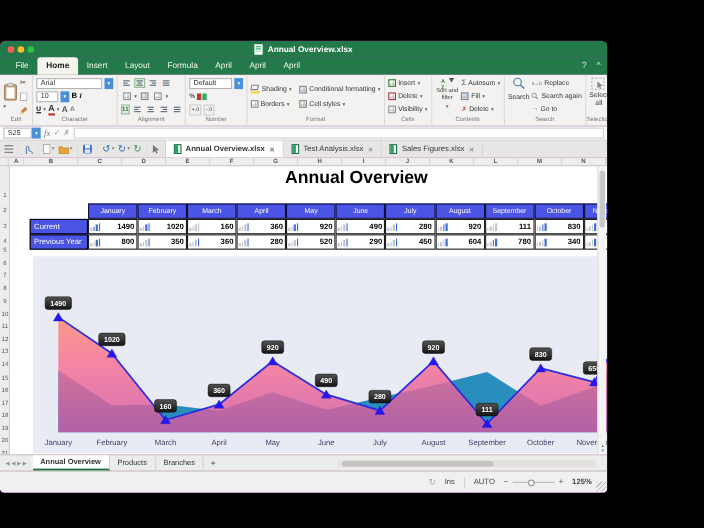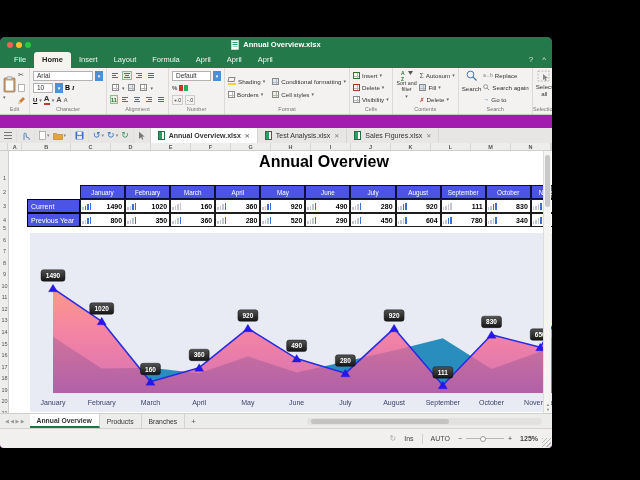--- a/index.html
+++ b/index.html
@@ -439,20 +439,30 @@
           <svg width="14" height="13" viewBox="0 0 14 13">
               <rect x="1" y="1" width="11" height="10" fill="none" stroke="#aaa" stroke-width="0.8" stroke-dasharray="2 1.4"></rect>
               <path d="M6 4 L11 8 L8.7 8.3 L9.7 10.6 L8.6 11 L7.6 8.8 L6 10.2 Z" fill="#888"></path>
             </svg>
           <span class="tinybtn" style="white-space:normal;text-align:center;line-height:1.1;height:auto;">Select all</span>
         </div>
         <div class="rlabel">Selection</div>
       </div>
     </div>
 
+    <div class="formulabar">
+      <span class="namebox">
+        <span class="nb">S25</span>
+        <span class="dd">▾</span>
+      </span>
+      <span class="fx">fx</span>
+      <span class="fbic">✓</span>
+      <span class="fbic">✗</span>
+      <span class="finput"></span>
+    </div>
 
     <div class="doctabs">
       <div class="qicons">
         <span class="hamb">
             <i></i>
             <i></i>
             <i></i>
           </span>
         <span class="vsepdot"></span>
         <svg width="9" height="10" viewBox="0 0 9 10">

